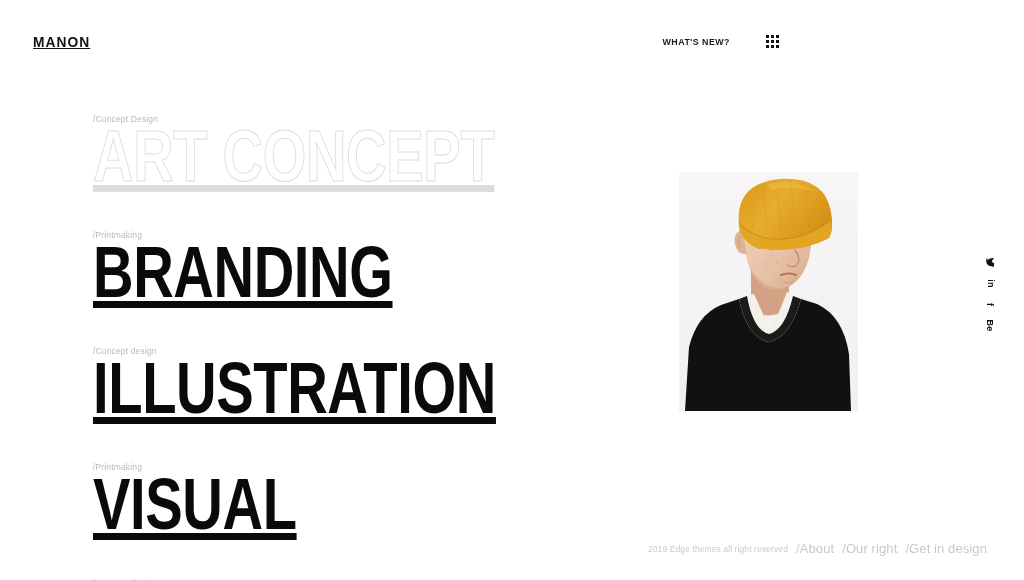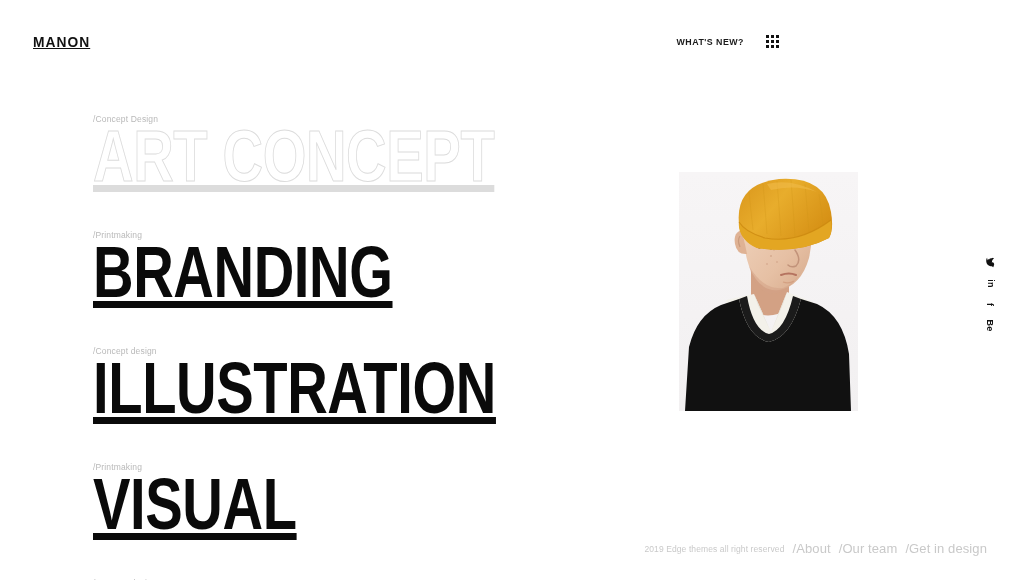--- a/index.html
+++ b/index.html
@@ -16,21 +16,21 @@
     position:absolute; top:0; left:0; width:812px; height:66px;
     display:flex; align-items:center; justify-content:space-between;
     padding:16px 33px 0 33px; z-index:30;
   }
   .logo{
     font-family:"Liberation Sans", sans-serif;
     font-weight:700; font-size:15px; letter-spacing:1.1px;
     color:#111111; transform:scaleX(0.92); transform-origin:left center;
     line-height:1;
   }
-  .nav-right{ display:flex; align-items:center; gap:20px; }
+  .nav-right{ display:flex; align-items:center; gap:34px; }
   .nav-link{
     font-size:9.5px; font-weight:700; letter-spacing:0.5px;
     color:#1a1a1a; text-decoration:none; transform:scaleX(0.93);
     white-space:nowrap;
   }
   .grid-icon{
     width:13px; height:13px;
     display:grid; grid-template-columns:repeat(3,3px); grid-template-rows:repeat(3,3px);
     gap:2px; cursor:pointer;
   }
@@ -240,15 +240,15 @@
     </svg>
   </a>
   <a class="social-link" href="#">in</a>
   <a class="social-link" href="#">f</a>
   <a class="social-link" href="#">Be</a>
 </nav>
 
 <footer class="site-footer">
   <span class="footer-copy">2019 Edge themes all right reserved</span>
   <a class="footer-link" href="#">/About</a>
-  <a class="footer-link" href="#">/Our team</a>
+  <a class="footer-link" href="#">/Our right</a>
   <a class="footer-link" href="#">/Get in design</a>
 </footer>
 
 </body></html>

